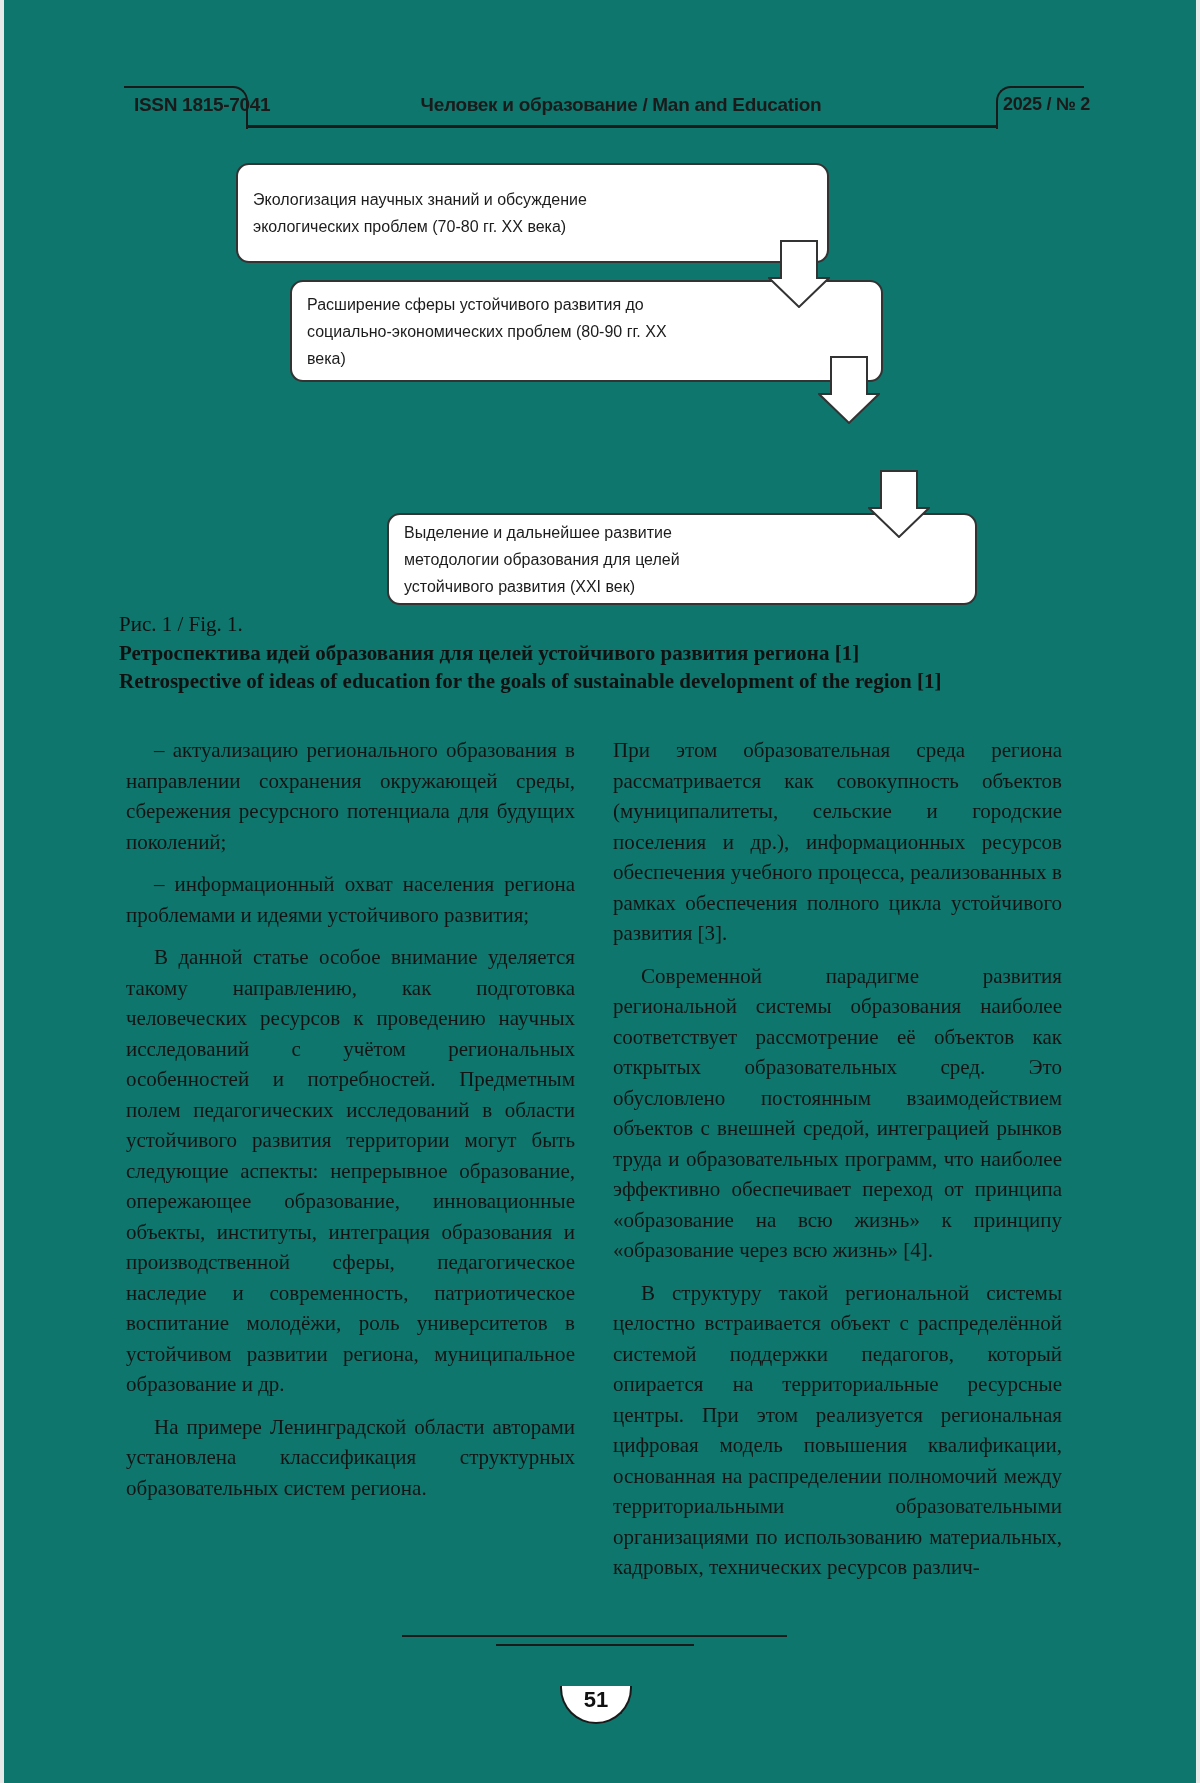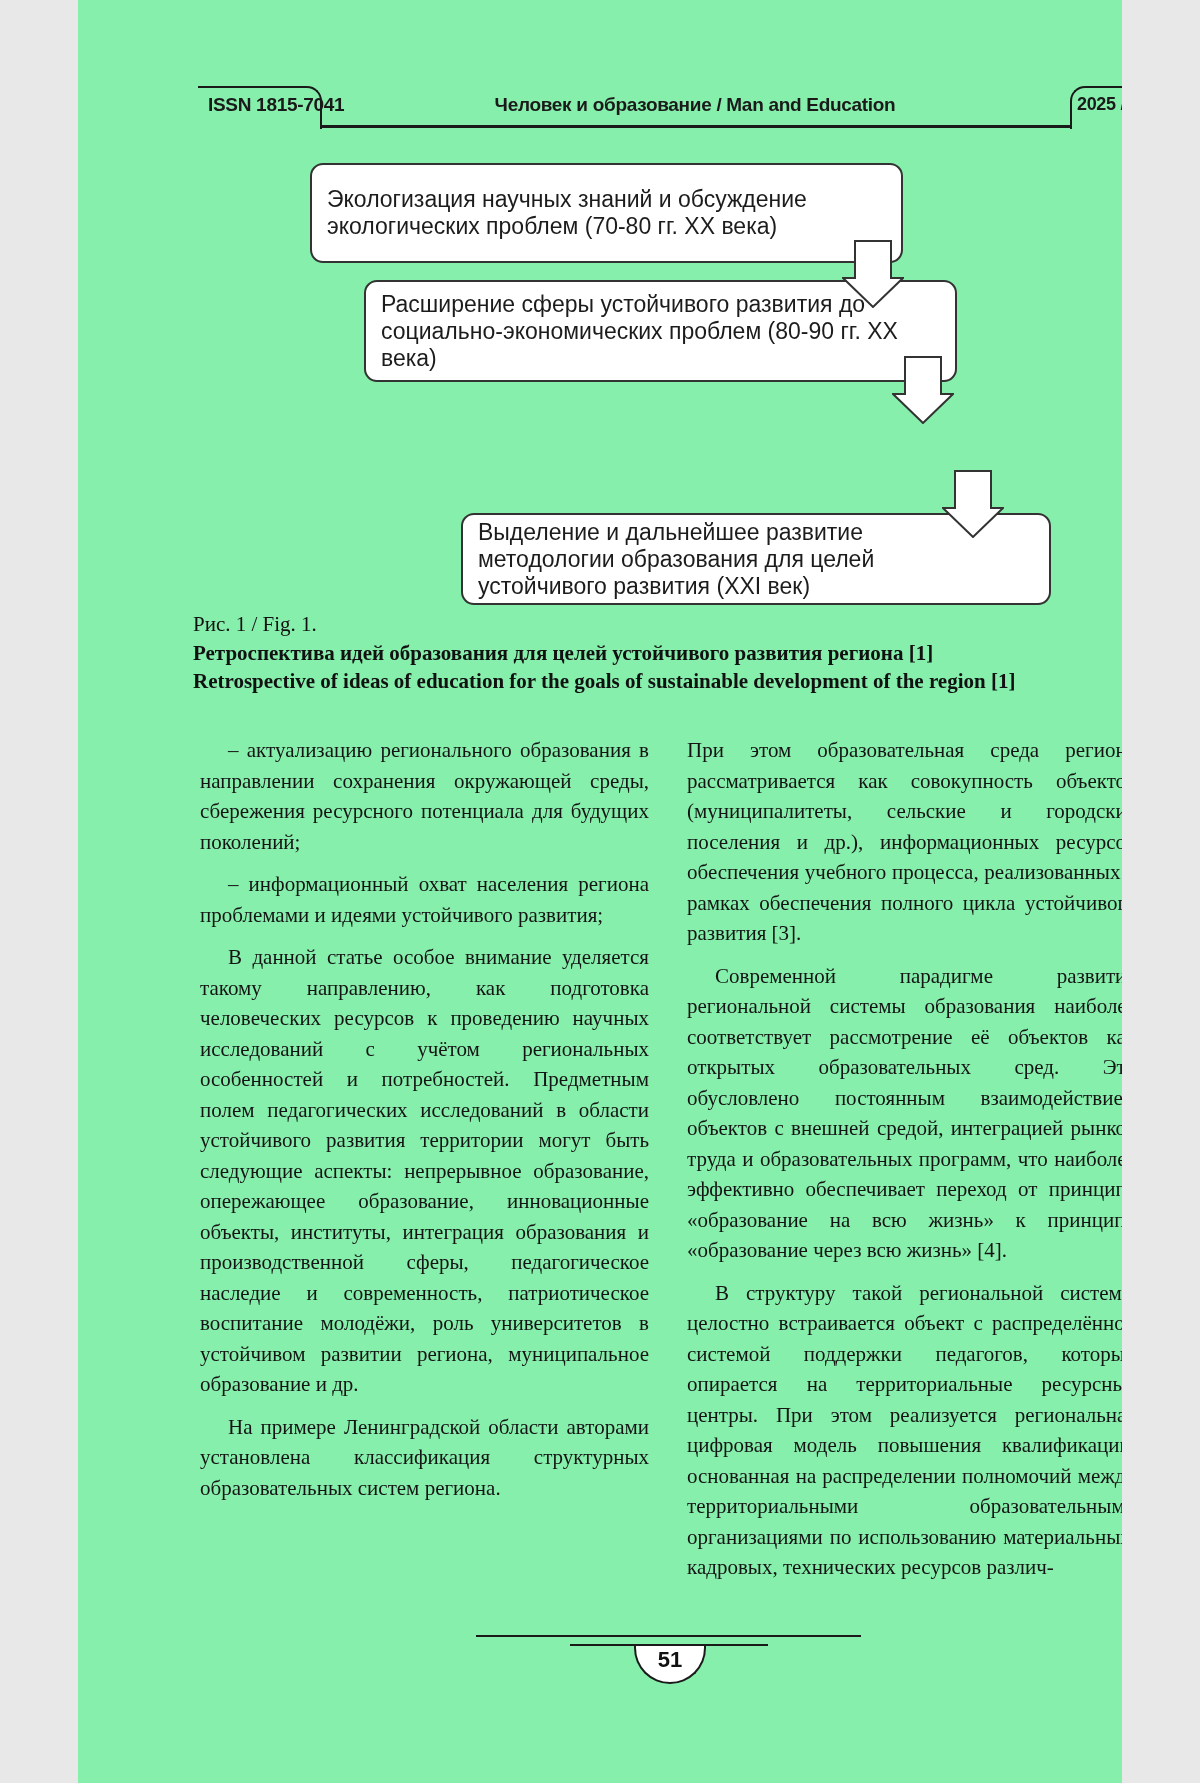--- a/index.html
+++ b/index.html
@@ -1,20 +1,20 @@
 <!DOCTYPE html>
 <html lang="ru"><head>
 <meta charset="utf-8">
 <style>
   html,body{margin:0;padding:0;background:#e8e8e8;}
   .page{
     position:relative;
-    width:1044px;height:1783px;
+    width:1192px;height:1783px;
     margin:0 auto;
-    background:#86efac;
+    background:#0f766e;
     overflow:hidden;
     color:#111;
   }
   
   .hdr-line{position:absolute;border-top:2.5px solid #1a1a1a;height:0;}
   .hdr-rule{position:absolute;border-top:3px solid #1a1a1a;height:0;}
   .hdr-curve-left{
     position:absolute;width:16px;height:41px;
     border-top:2.5px solid #1a1a1a;border-right:2.5px solid #1a1a1a;
     border-top-right-radius:15px;
@@ -33,21 +33,21 @@
   .hdr-title{text-align:center;}
   
   .flow-box{
     position:absolute;
     background:#fff;
     border:2px solid #333;
     border-radius:13px;
     display:flex;align-items:center;
     padding-left:15px;box-sizing:border-box;
     font-family:"Liberation Sans",sans-serif;
-    font-size:23px;line-height:27px;color:#1c1c1c;
+    font-size:16px;line-height:27px;color:#1c1c1c;
     white-space:pre-line;
   }
   .flow-arrow{position:absolute;z-index:3;}
   
   .fig-label{
     position:absolute;
     font-family:"Liberation Serif",serif;
     font-size:21px;color:#111;
   }
   .fig-caption{
@@ -69,21 +69,21 @@
   
   .ftr-rule{position:absolute;border-top:2.5px solid #1a1a1a;height:0;}
   .page-badge{
     position:absolute;
     width:68px;height:36px;
     background:#fff;
     border:2.5px solid #1a1a1a;border-top:none;
     border-radius:0 0 36px 36px;
     text-align:center;
     font-family:"Liberation Sans",sans-serif;
-    font-weight:700;font-size:22px;line-height:28px;color:#111;
+    font-weight:700;font-size:22px;line-height:28px;color:#111;margin-top:40px;
   }
 </style>
 </head>
 <body>
 
 <div class="page">
 
   <div class="hdr-line" style="left:120px;top:86px;width:106px;"></div>
   <div class="hdr-curve-left" style="left:226px;top:86px;"></div>
   <div class="hdr-rule" style="left:242px;top:125px;width:750px;"></div>

